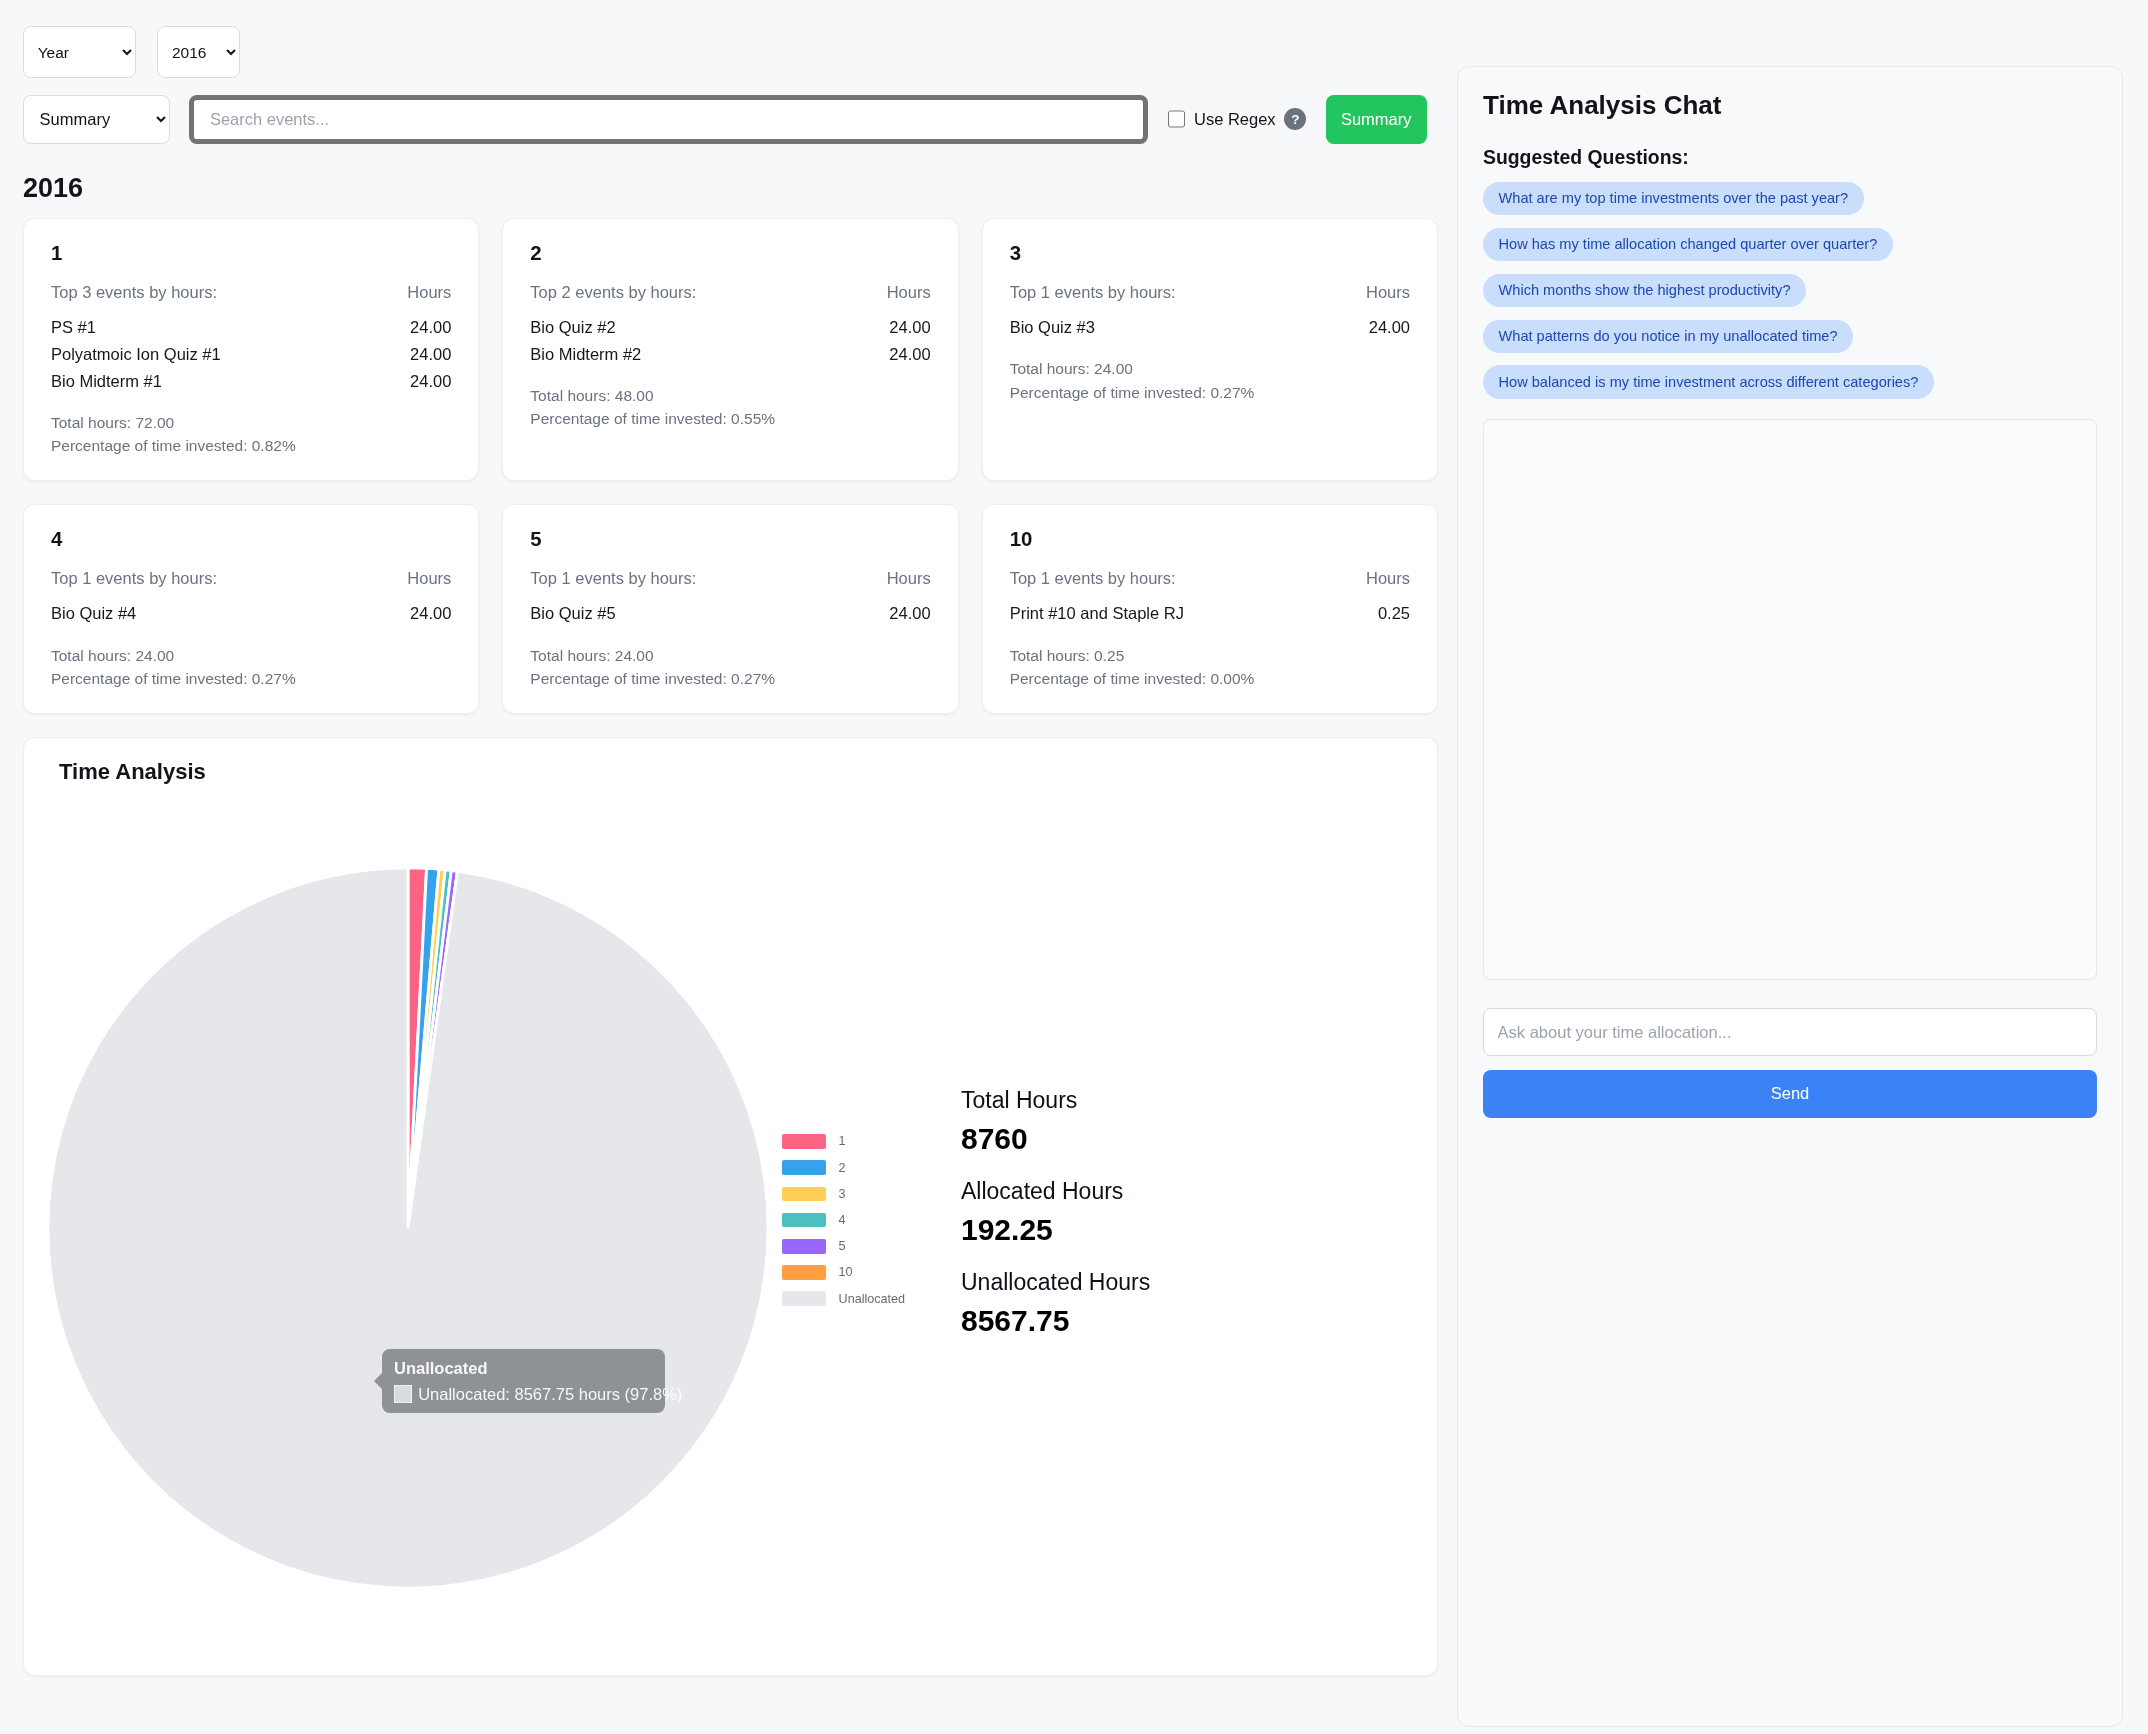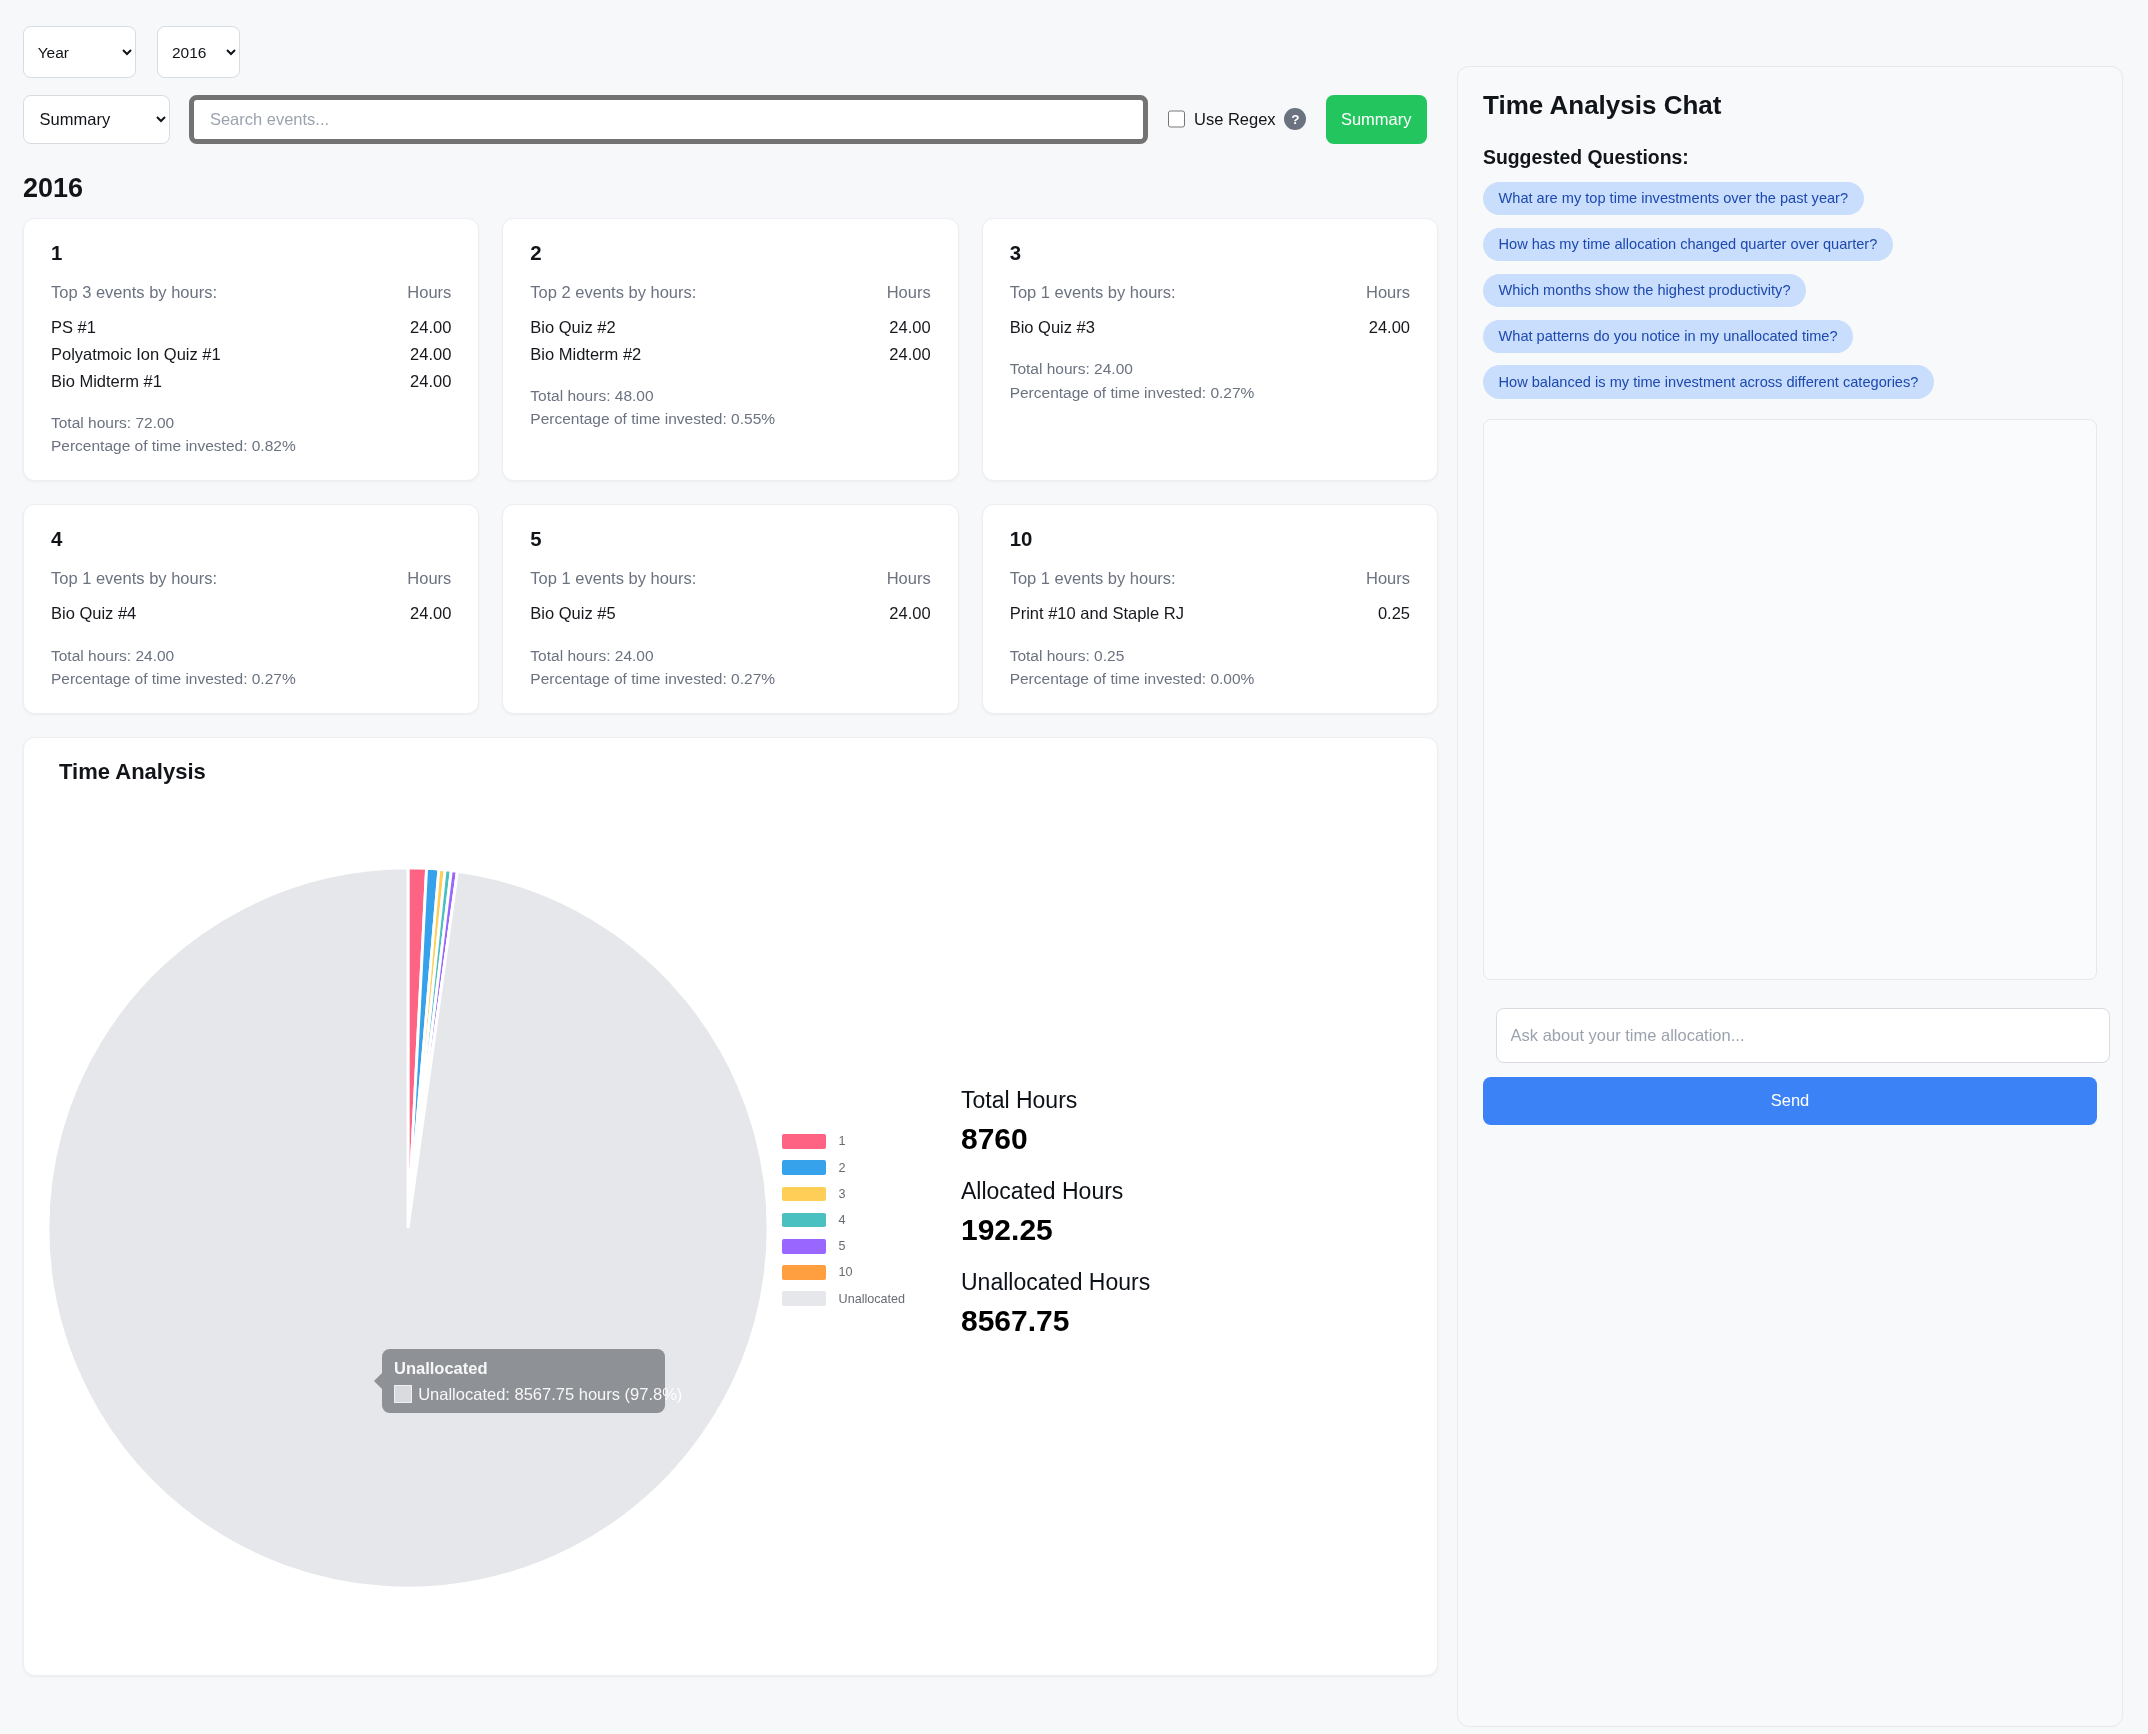--- a/index.html
+++ b/index.html
@@ -95,22 +95,22 @@
   .pill {
     display:block; width:fit-content; max-width:100%;
     background:#c9ddfd; color:#1d49ae; font-size:14.6px;
     padding:8.7px 15.5px; border-radius:17.5px; margin-top:12.6px; cursor:pointer;
   }
   .chat-messages {
     margin-top:20.4px; height:561px; background:#fafbfd;
     border:1px solid #e6e8ec; border-radius:7.8px;
   }
   .chat-input {
-    margin-top:28px; width:100%; height:55px; border:1px solid #d8dbe0; border-radius:7.8px;
-    background:#fff; padding:0 13.6px; font-size:16.5px; font-family:inherit; color:#111418;margin-left:13px;
+    margin-top:28px; width:100%; height:48px; border:1px solid #d8dbe0; border-radius:7.8px;
+    background:#fff; padding:0 13.6px; font-size:16.5px; font-family:inherit; color:#111418;
   }
   .chat-input::placeholder { color:#9ca3af; }
   .send-btn {
     margin-top:13.6px; width:100%; height:48px; border:none; border-radius:7.8px;
     background:#3b82f6; color:#fff; font-size:16.5px; font-family:inherit; cursor:pointer;
   }
 </style>
 </head>
 <body>
 

